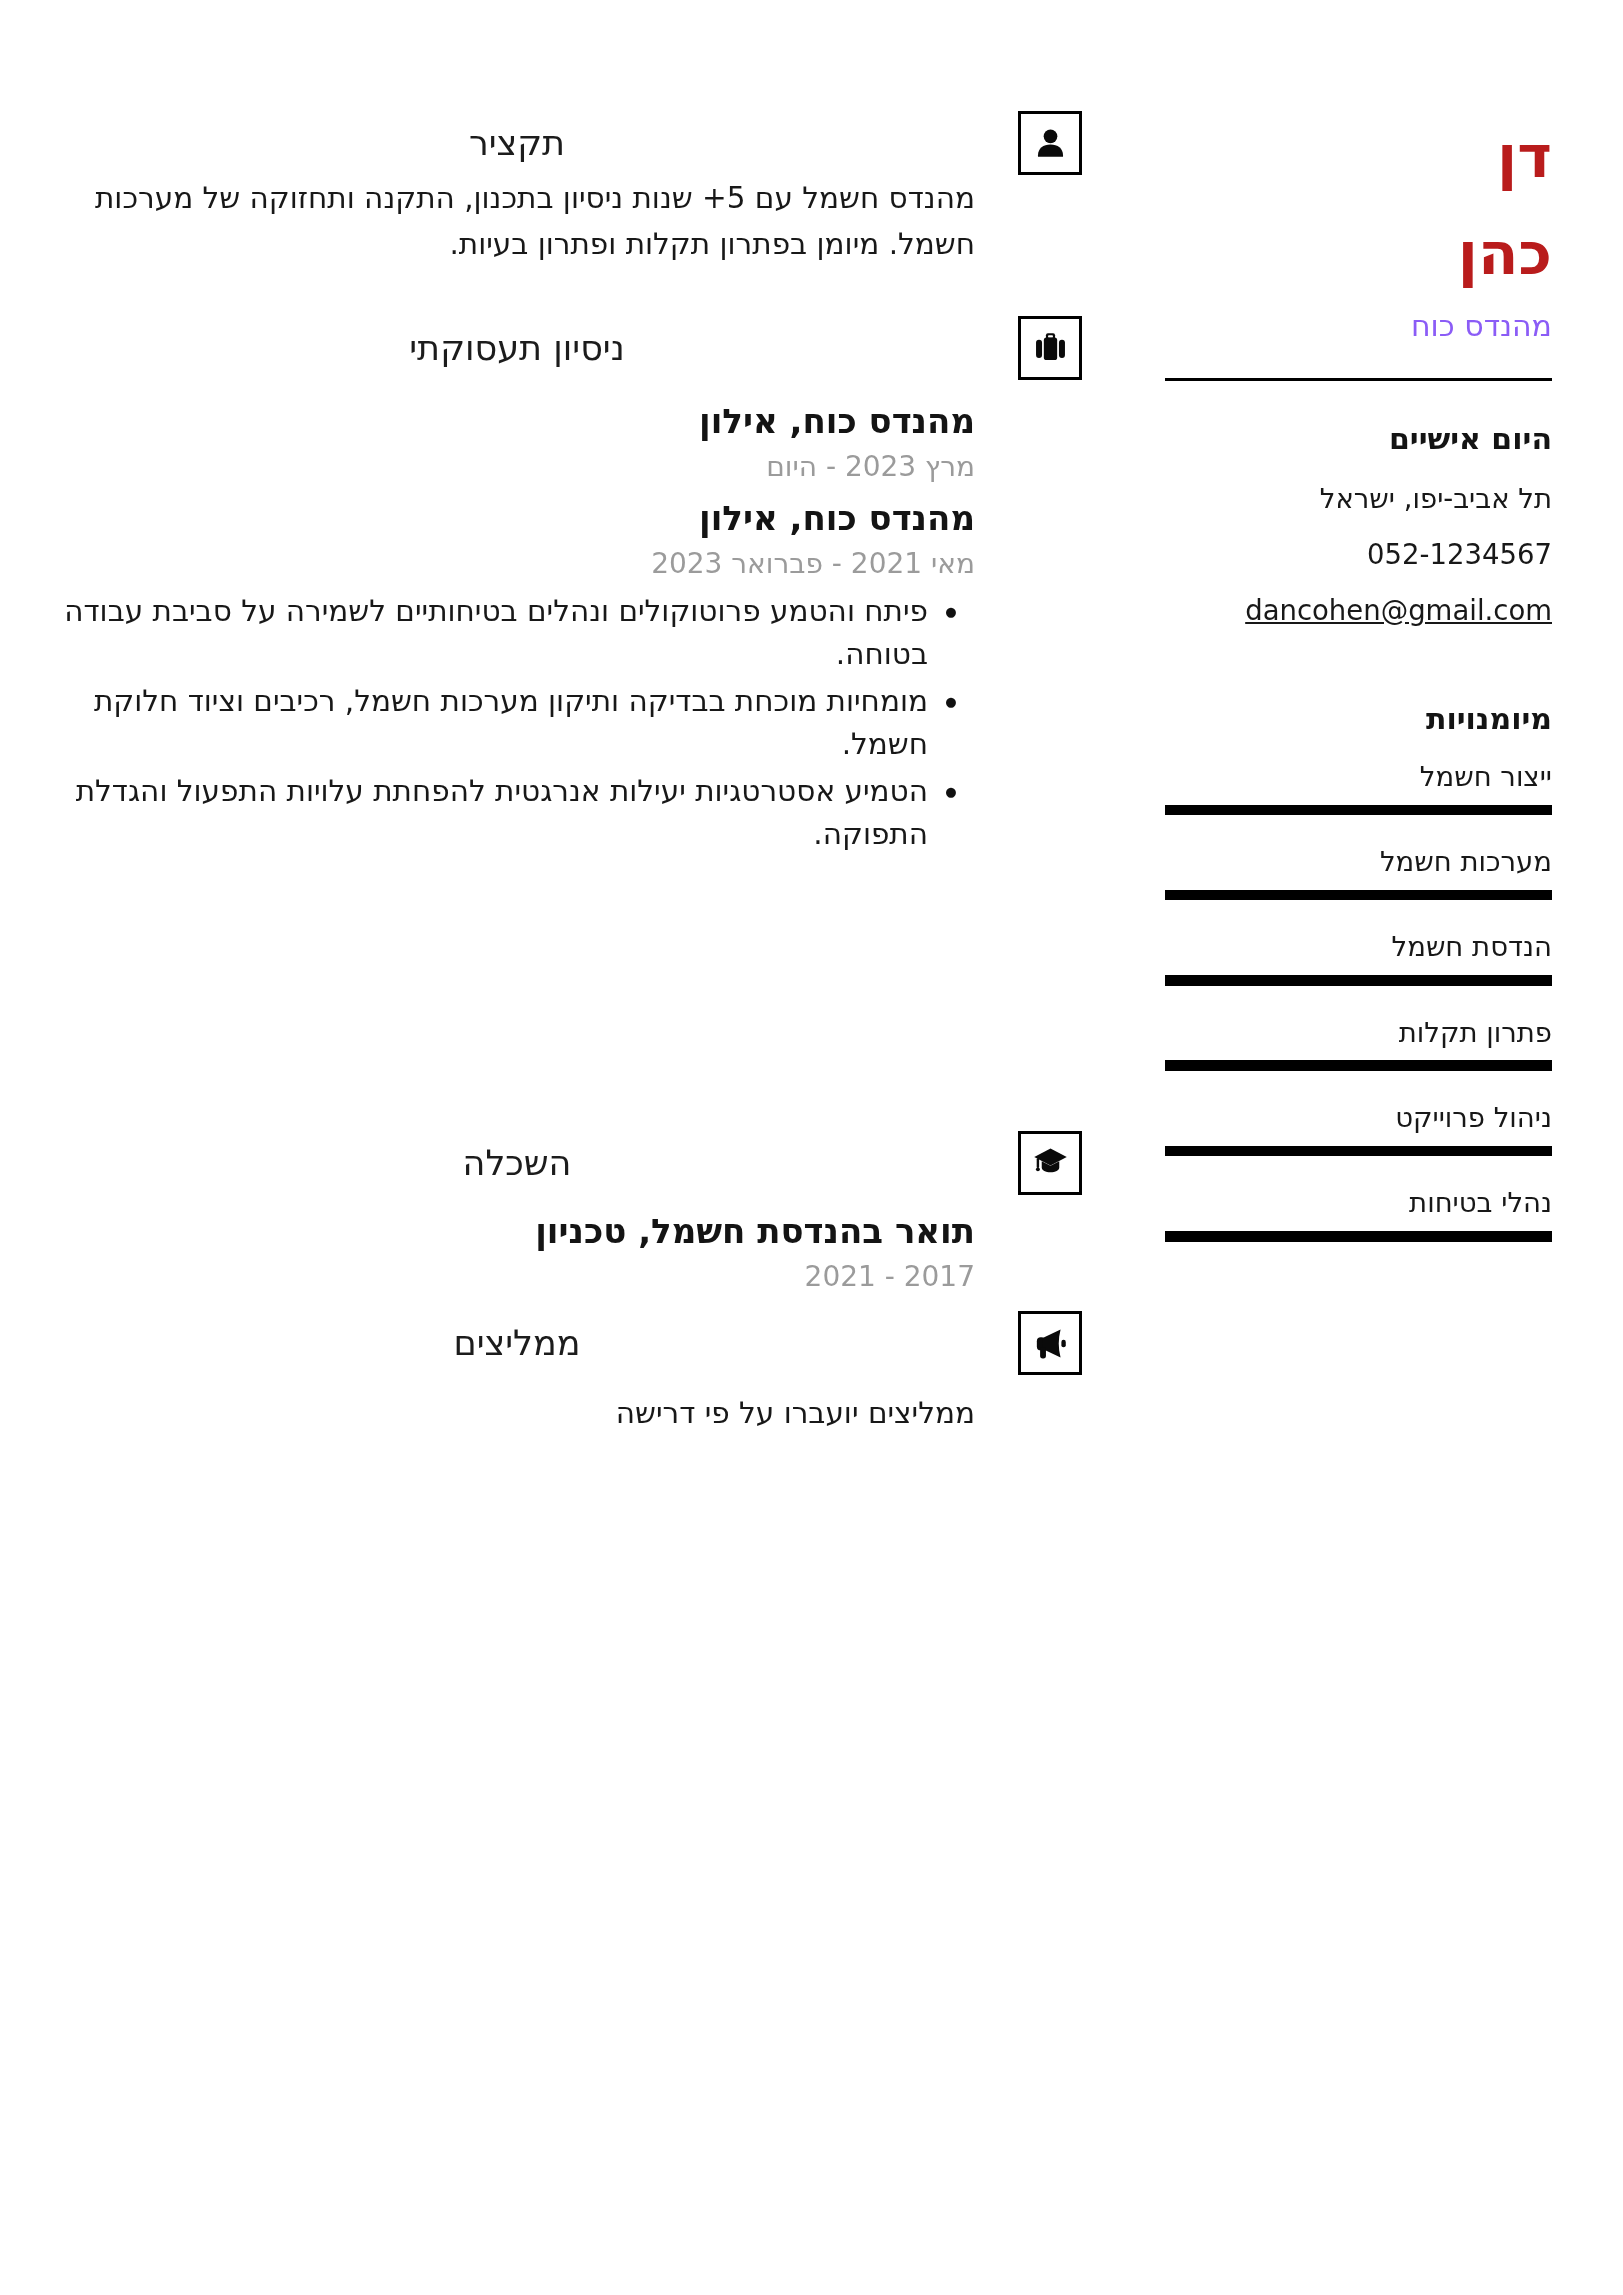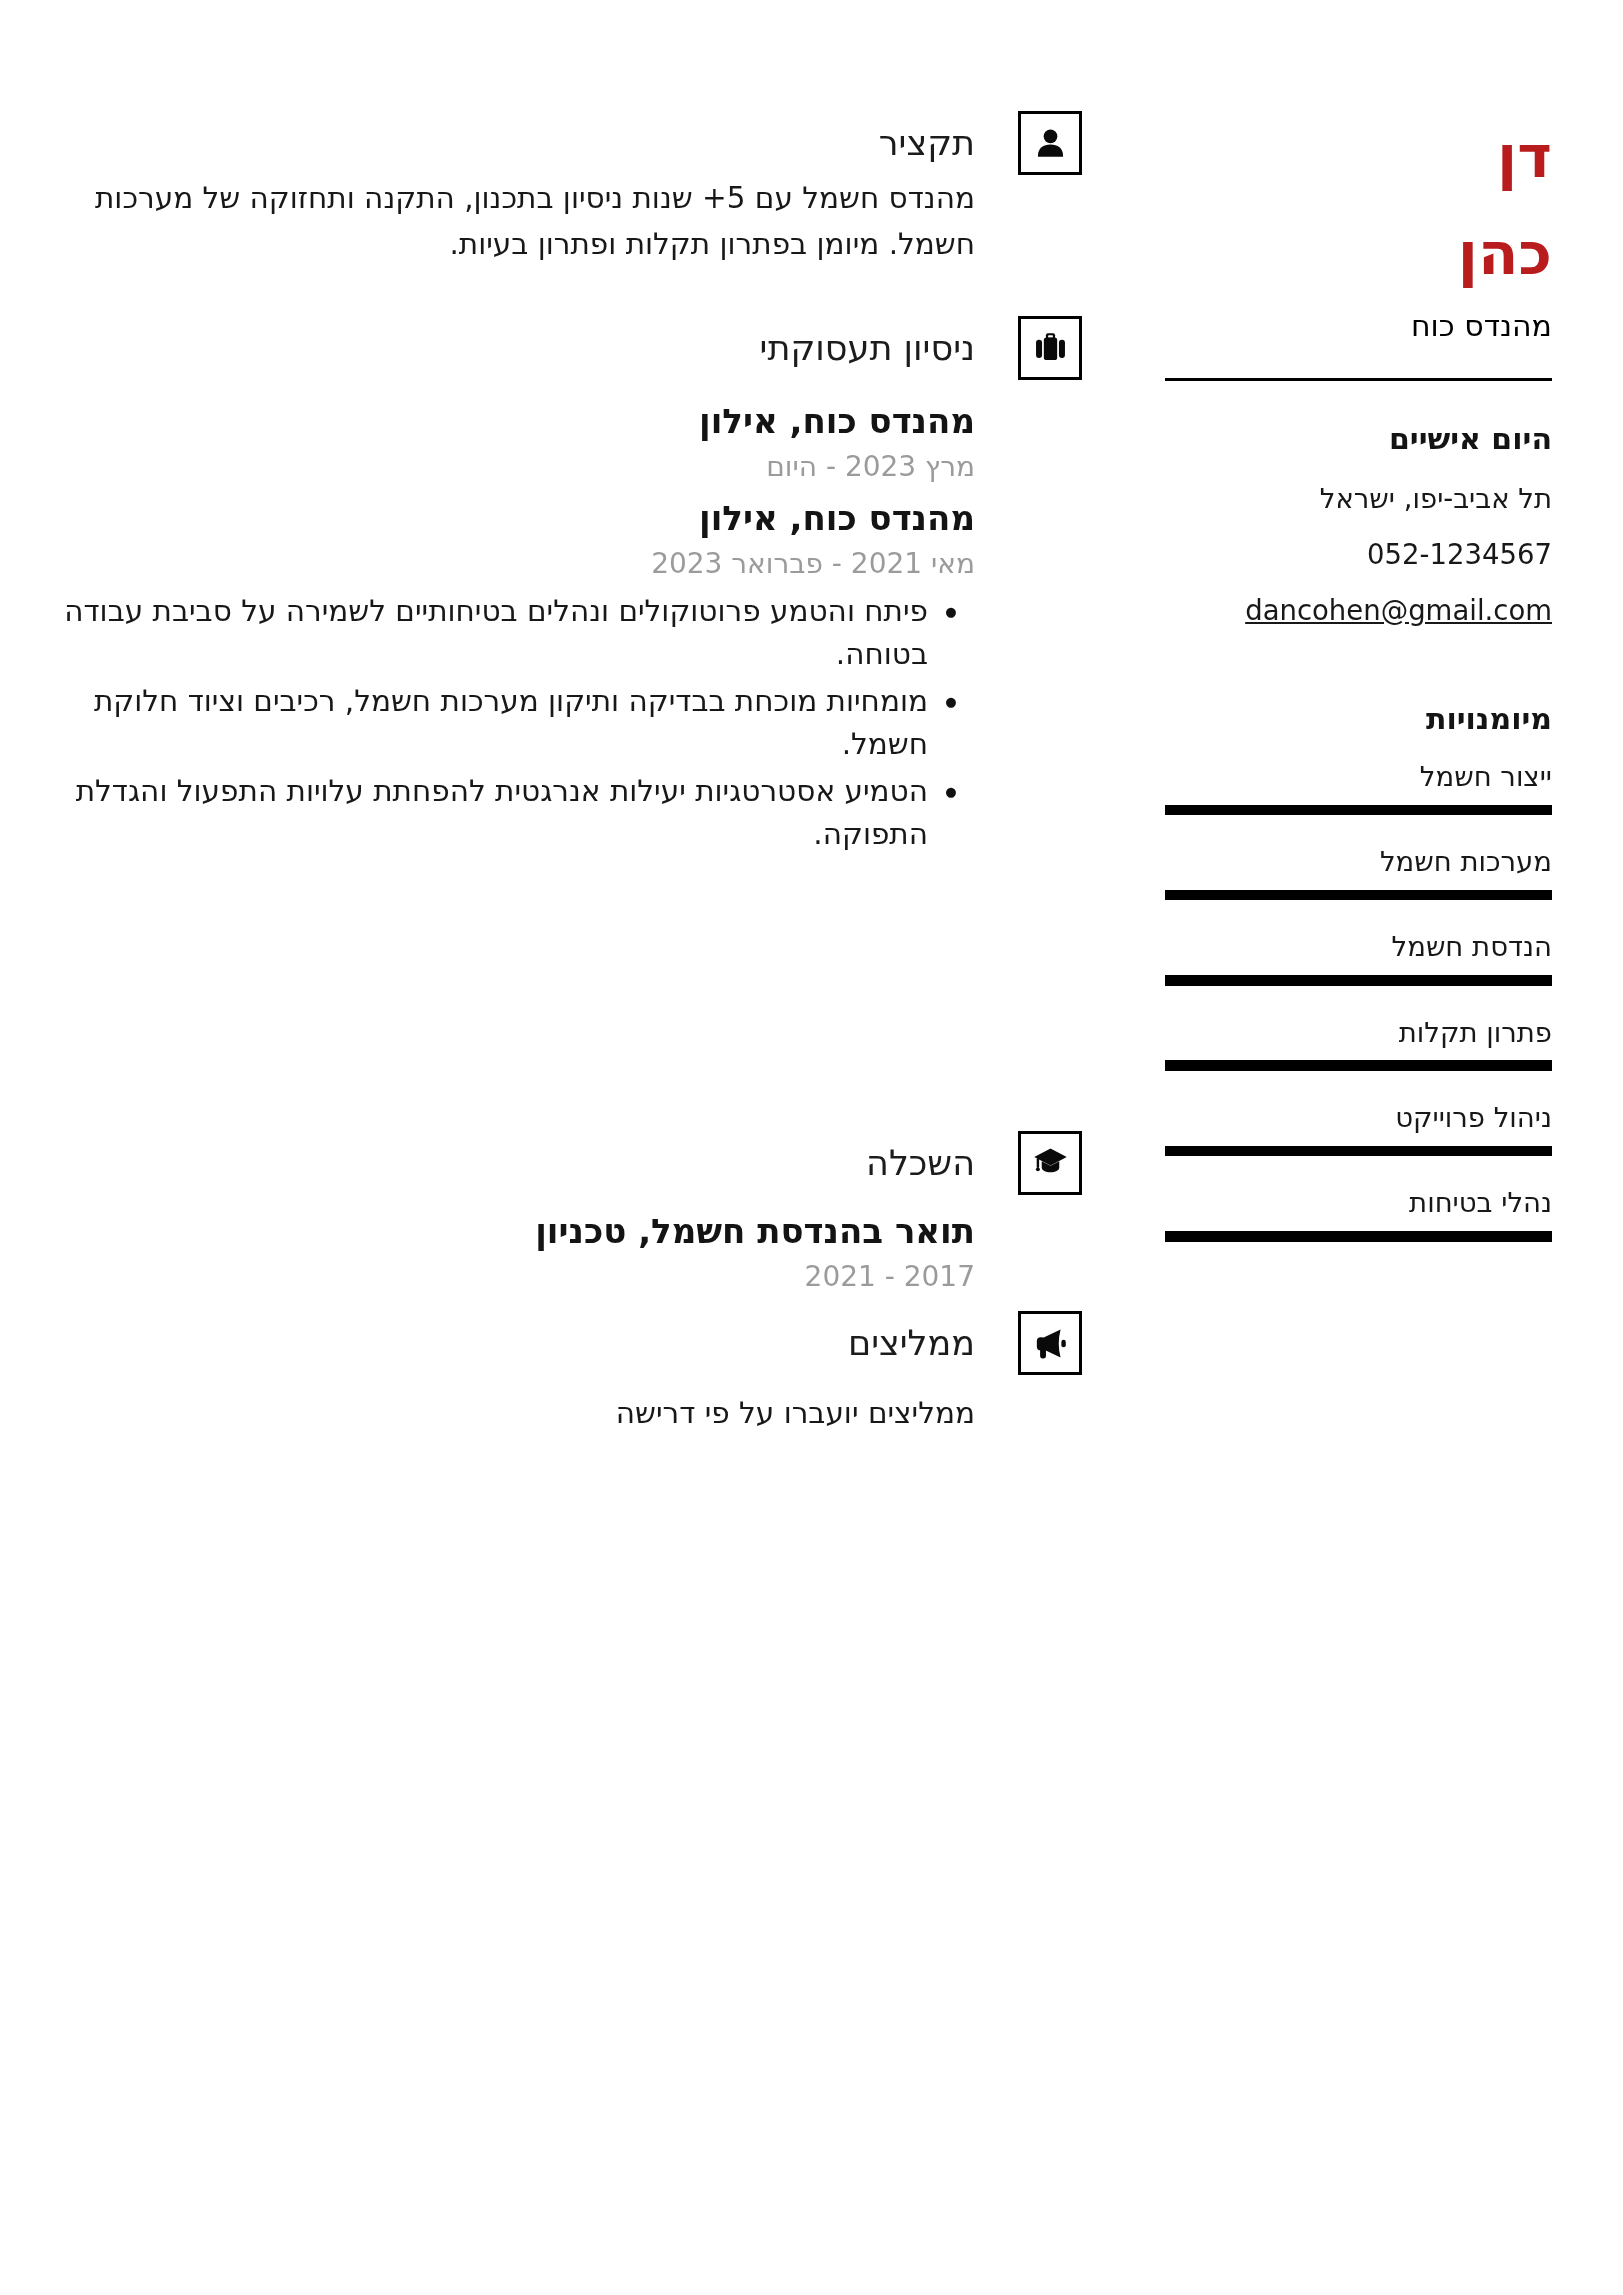--- a/index.html
+++ b/index.html
@@ -24,21 +24,21 @@
     top: 0;
     width: 64px;
     height: 64px;
     border: 3.3px solid #000;
     background: #fff;
     display: flex;
     align-items: center;
     justify-content: center;
   }
   .sec-icon-box svg { width: 39px; height: 39px; fill: #0a0a0a; }
-  .sec-title { font-size: 35px; font-weight: 400; line-height: 64px; height: 64px; color: #1c1c1c; }
+  .sec-title { font-size: 35px; font-weight: 400; line-height: 64px; height: 64px; color: #1c1c1c; text-align: center; }
   .body-text { font-size: 29.5px; line-height: 46px; }
 
   .job { margin-top: 22px; }
   .job ~ .job { margin-top: 14.4px; }
   .job-heading, .degree-heading { font-size: 34px; font-weight: 700; line-height: 39px; color: #141414; }
   .date-line { font-size: 28px; color: #9b9b9b; line-height: 34px; margin-top: 9.2px; }
   .bullets { list-style: none; margin-top: 9.2px; }
   .bullets li {
     position: relative;
     padding-right: 47px;
@@ -55,21 +55,21 @@
     line-height: 43px;
     color: #111;
   }
   .degree-heading { margin-top: 17px; }
   .ref-text { font-size: 29.5px; line-height: 39px; margin-top: 19px; }
 
   
   .sidebar { position: absolute; top: 108px; right: 71px; width: 387px; }
   .name { font-size: 59px; line-height: 97px; font-weight: 700; color: #b91c1c; }
   .name span { display: block; }
-  .role { font-size: 30px; line-height: 37px; margin-top: 5.2px; color: #000000; }
+  .role { font-size: 30px; line-height: 37px; margin-top: 5.2px; color: #8b5cf6; }
   .divider { border: none; border-top: 3.3px solid #000; margin-top: 34px; }
   .side-h { font-size: 30px; font-weight: 700; line-height: 38px; color: #141414; }
   .pd-title { margin-top: 39px; }
   .contact-line { font-size: 27.5px; line-height: 33px; margin-top: 23px; }
   .contact-line.first { margin-top: 23.6px; }
   .email-link { color: inherit; text-decoration: underline; cursor: pointer; }
   .skills-title { margin-top: 73px; }
   .skills-list { margin-top: 21px; }
   .skill { margin-bottom: 29px; }
   .skill-label { font-size: 27.5px; line-height: 34px; }

